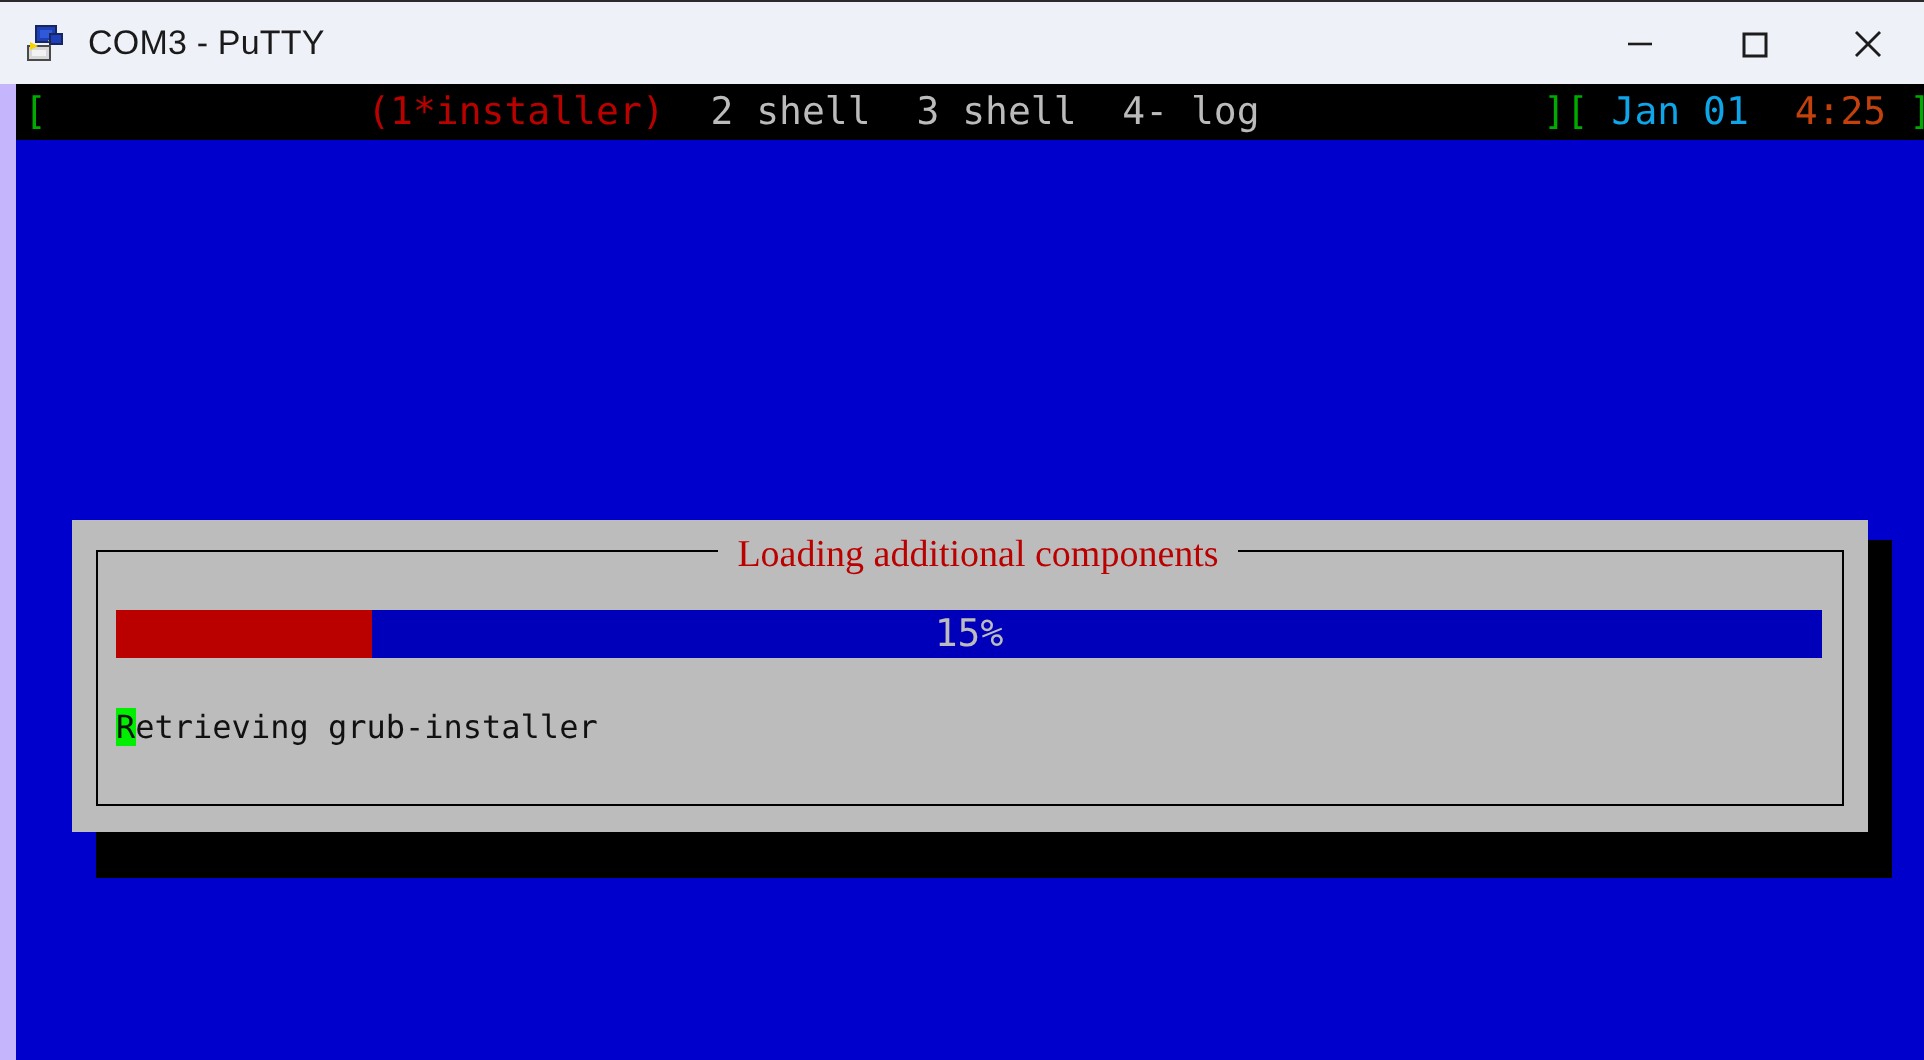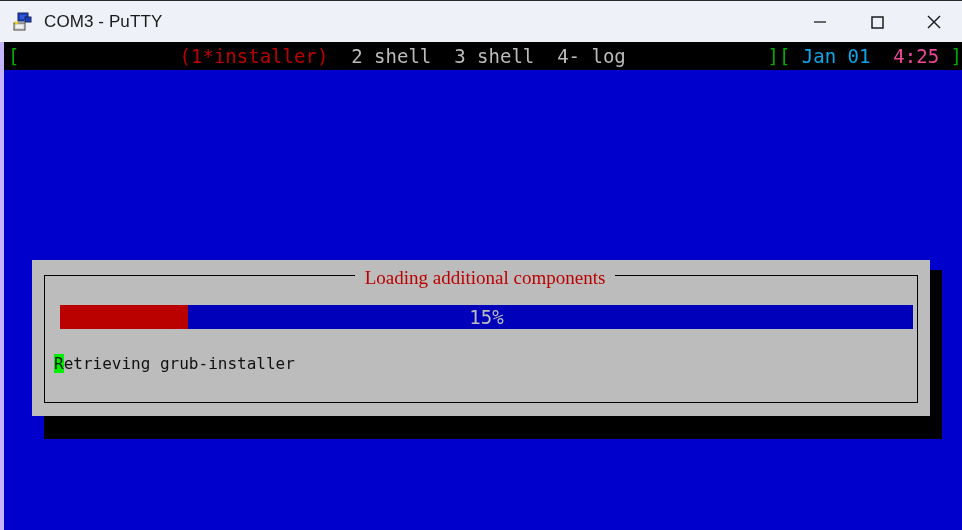--- a/index.html
+++ b/index.html
@@ -66,21 +66,21 @@
   }
   .winbtn svg { display: block; }
 
   
   #terminal {
     position: absolute;
     left: 0; top: 42px;
     width: 962px;
     height: 488px;
     background: #0000cc;
-    border-left: 4px solid #c4b5fd;
+    border-left: 8px solid #c4b5fd;
     box-sizing: border-box;
     overflow: hidden;
   }
   
   #statusline {
     position: absolute;
     left: 0; top: 0;
     width: 962px;
     height: 28px;
     background: #000000;
@@ -97,21 +97,21 @@
   }
   #status-right {
     position: absolute;
     right: 4px; top: 0;
     white-space: pre;
   }
   .c-green  { color: #00aa00; }
   .c-red    { color: #bb0000; }
   .c-silver { color: #bbbbbb; }
   .c-blue   { color: #0ea5e9; }
-  .c-white  { color: #ec4899; }
+  .c-white  { color: #c2410c; }
 
   
   #dialog-shadow {
     position: absolute;
     left: 40px;
     top: 228px;
     width: 898px;
     height: 169px;
     background: #000000;
   }
@@ -151,21 +151,21 @@
   }
   .title-pad {
     background: #bcbcbc;
     padding: 0 10px;
     font-family: Liberation Serif, serif;
   }
 
   
   #progress-wrap {
     position: absolute;
-    left: 56px;
+    left: 50px;
     top: 263px;
     width: 853px;
     height: 24px;
     background: #0000bb;
     overflow: hidden;
   }
   #progress-fill {
     position: absolute;
     left: 0; top: 0;
     height: 24px;

